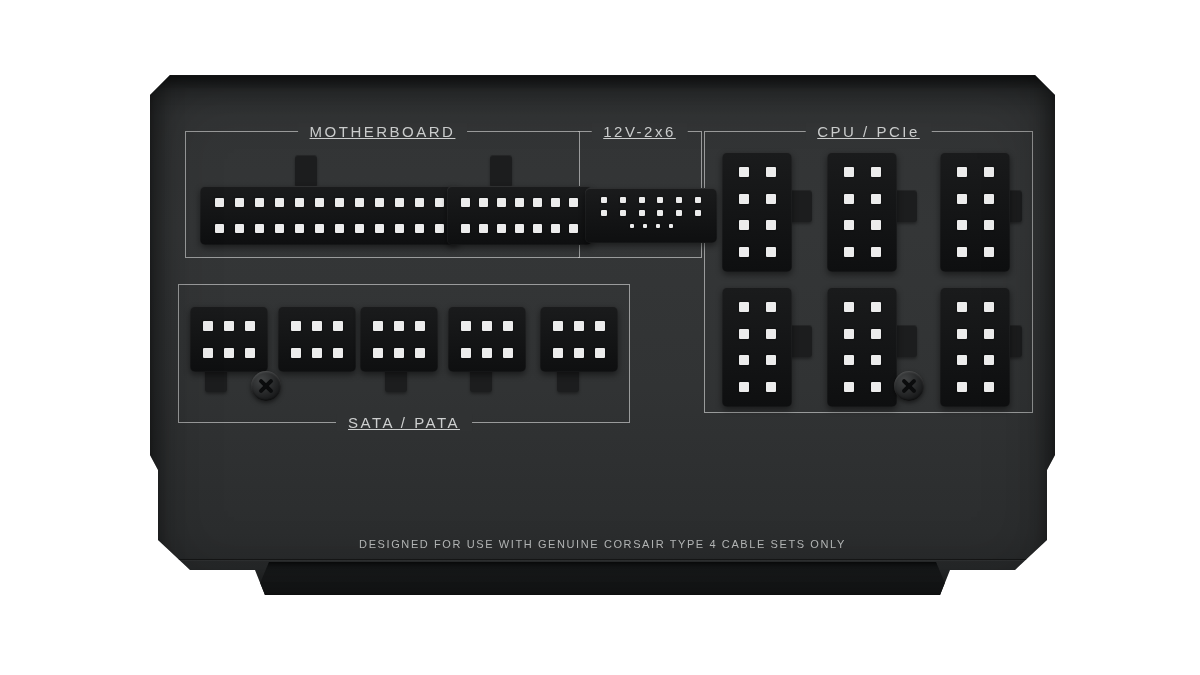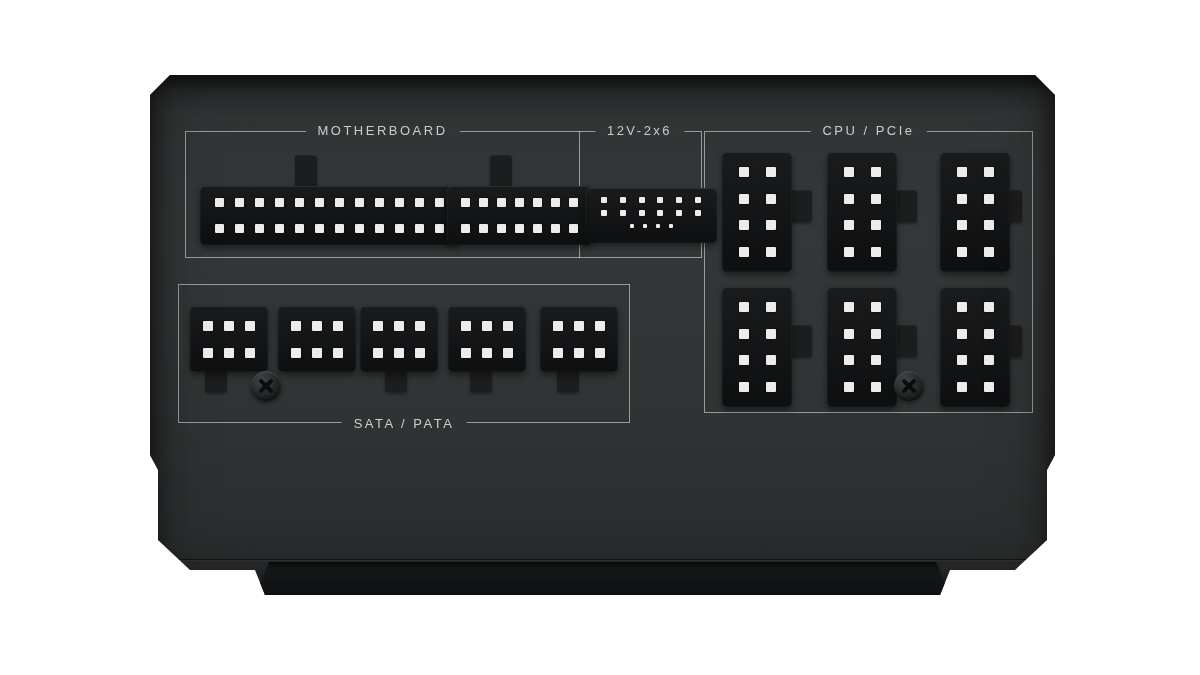--- a/index.html
+++ b/index.html
@@ -31,21 +31,21 @@
     position:absolute;left:105px;top:487px;width:695px;height:33px;
     background:linear-gradient(180deg,#141617,#1f2122);
     clip-path:polygon(14px 0,681px 0,695px 33px,0 33px);
     box-shadow:inset 0 2px 4px rgba(0,0,0,.6);
   }
 
   
   .region{position:absolute;border:1px solid rgba(198,200,200,.7);}
   .region-label{
     position:absolute;left:50%;transform:translateX(-50%);
-    font-size:13px;letter-spacing:2.5px;color:#cdcfcf;padding:0 12px;white-space:nowrap;
+    font-size:15px;letter-spacing:2.5px;color:#cdcfcf;padding:0 12px;white-space:nowrap;text-decoration:underline;
   }
   .label-top{top:-9px;background:#333536;}
   .label-bottom{bottom:-9px;background:#303233;}
   .region-mb  {left:35px; top:56px; width:393px;height:125px;}
   .region-hpwr{left:428px;top:56px; width:123px;height:125px;border-left:none;}
   .region-cpu {left:554px;top:56px; width:327px;height:280px;}
   .region-sata{left:28px; top:209px;width:450px;height:137px;}
 
   
   .conn{
@@ -322,14 +322,15 @@
           <span class="pin" style="width: 10px; height: 10px;"></span>
           <span class="pin" style="width: 10px; height: 10px;"></span>
           <span class="pin" style="width: 10px; height: 10px;"></span>
           <span class="pin" style="width: 10px; height: 10px;"></span>
         </div>
       </div>
 
     <div class="screw screw-1"></div>
     <div class="screw screw-2"></div>
 
+    <div class="footer-note">DESIGNED FOR USE WITH GENUINE CORSAIR TYPE 4 CABLE SETS ONLY</div>
   </div>
 </div>
 
 </body></html>

